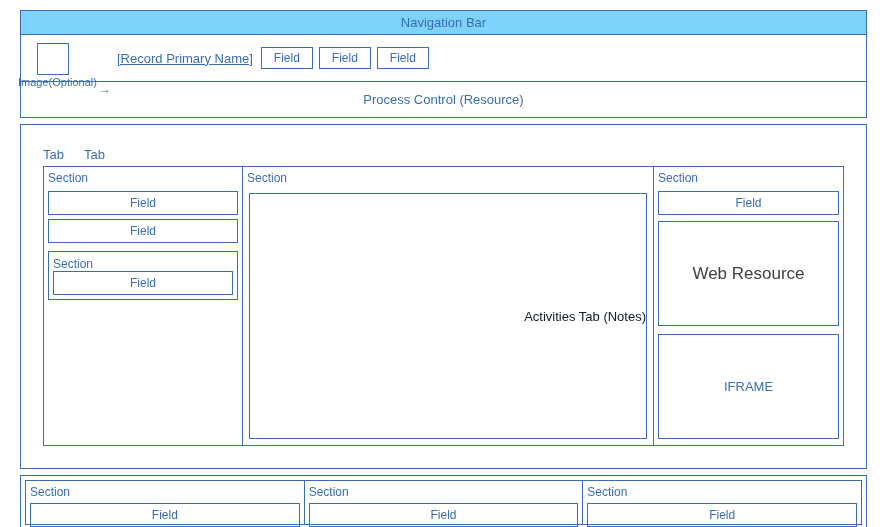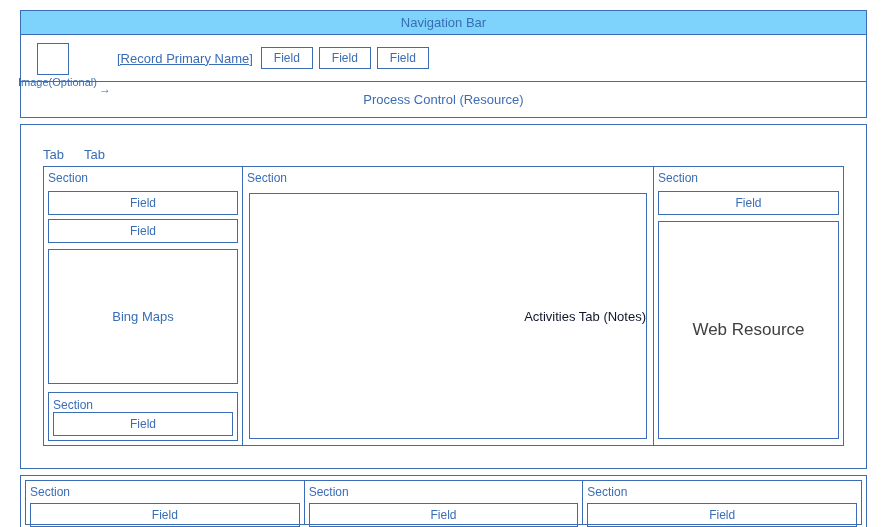--- a/index.html
+++ b/index.html
@@ -265,42 +265,42 @@
       <span>Tab</span>
       <span>Tab</span>
     </div>
 
     <div class="tab-columns">
 
       <div class="tab-col tab-col-1">
         <span class="section-label">Section</span>
         <div class="inner-field">Field</div>
         <div class="inner-field">Field</div>
-        <div class="bing-maps-box">
-          <span>Bing Maps</span>
-        </div>
         <div class="section-field-box">
           <span class="section-label">Section</span>
           <div class="inner-field">Field</div>
         </div>
       </div>
 
       <div class="tab-col tab-col-2">
         <span class="section-label">Section</span>
         <div class="activities-tab-box">
           <span>Activities Tab (Notes)</span>
         </div>
       </div>
 
       <div class="tab-col tab-col-3">
         <span class="section-label">Section</span>
         <div class="inner-field">Field</div>
         <div class="web-resource-box">
           <span>Web Resource</span>
         </div>
+        <div class="iframe-box">
+          <span>IFRAME</span>
+        </div>
       </div>
 
     </div>
   </div>
 
   <div class="bottom-sections">
     <div class="bottom-col">
       <span class="section-label">Section</span>
       <div class="inner-field">Field</div>
     </div>

